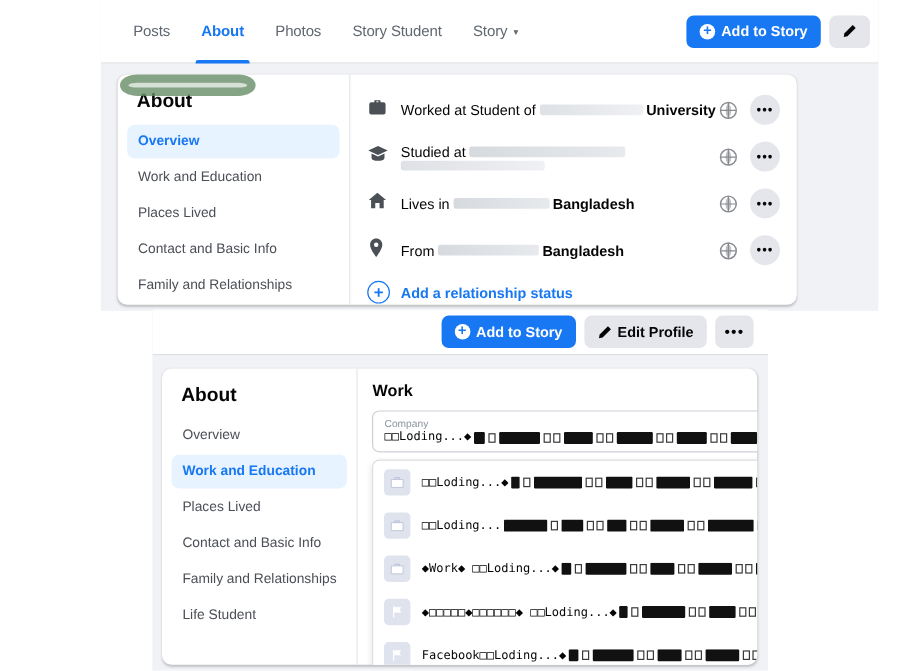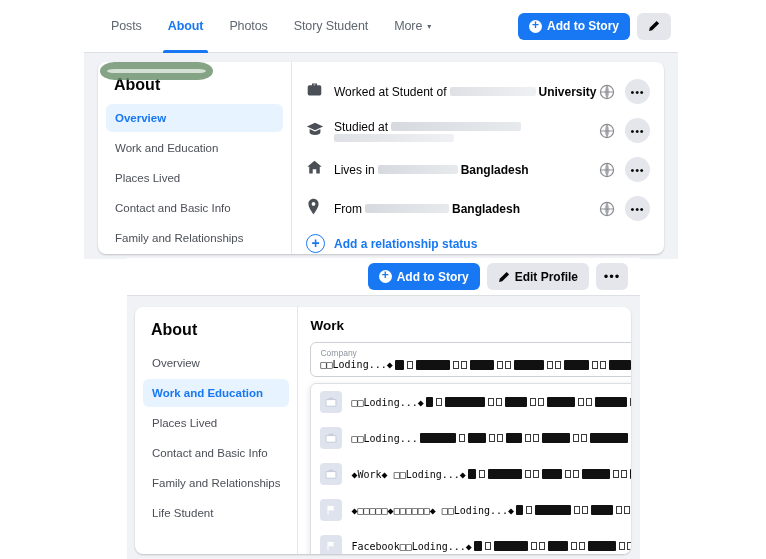--- a/index.html
+++ b/index.html
@@ -118,37 +118,37 @@
     position: absolute; border: 7px solid rgba(101,139,101,.72);
     border-radius: 26px/16px; background: rgba(120,155,120,.30);
     pointer-events: none;
   }
 </style>
 </head>
 <body>
 
 <div id="stage">
 
-  <div class="panel fb-bg" style="left:84px; top:0; width:594px; height:259px;">
+  <div class="panel fb-bg" style="left:84px; top:0; width:648px; height:259px;">
 
     <div class="navbar">
       <div class="navtab">
         <span>Posts</span>
       </div>
       <div class="navtab active">
         <span>About</span>
       </div>
       <div class="navtab">
         <span>Photos</span>
       </div>
       <div class="navtab">
         <span>Story Student</span>
       </div>
       <div class="navtab">
-        <span>More</span>
+        <span>Story</span>
         <span class="caret">▾</span>
       </div>
 
       <div style="flex:1"></div>
 
       <div class="btn btn-primary" style="margin-right:7px;">
         <span class="plus-circ">+</span>
         <span>Add to Story</span>
       </div>
       <div class="btn btn-grey" style="margin-right:7px;">

